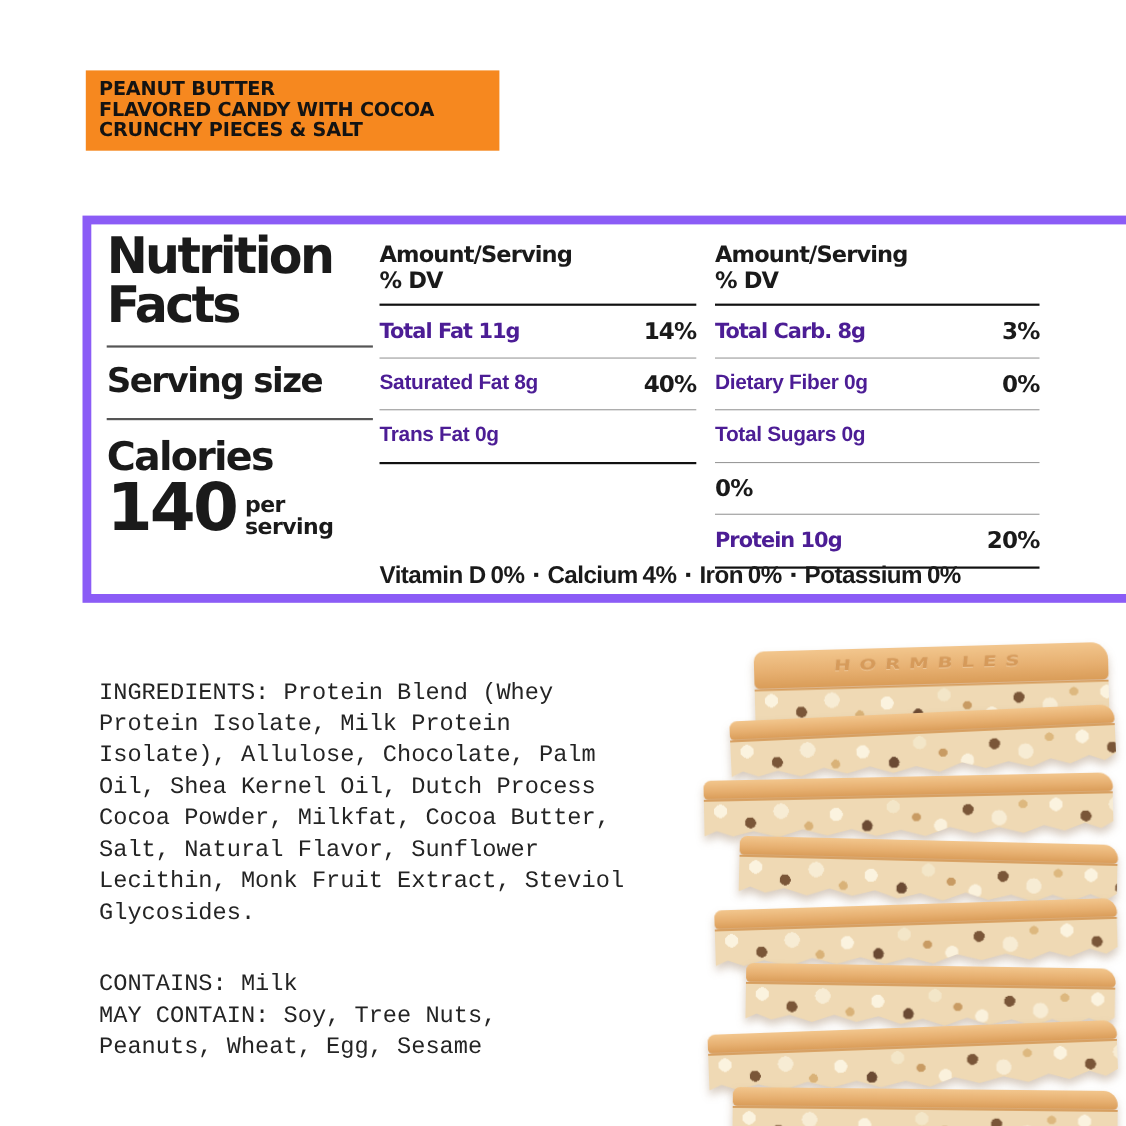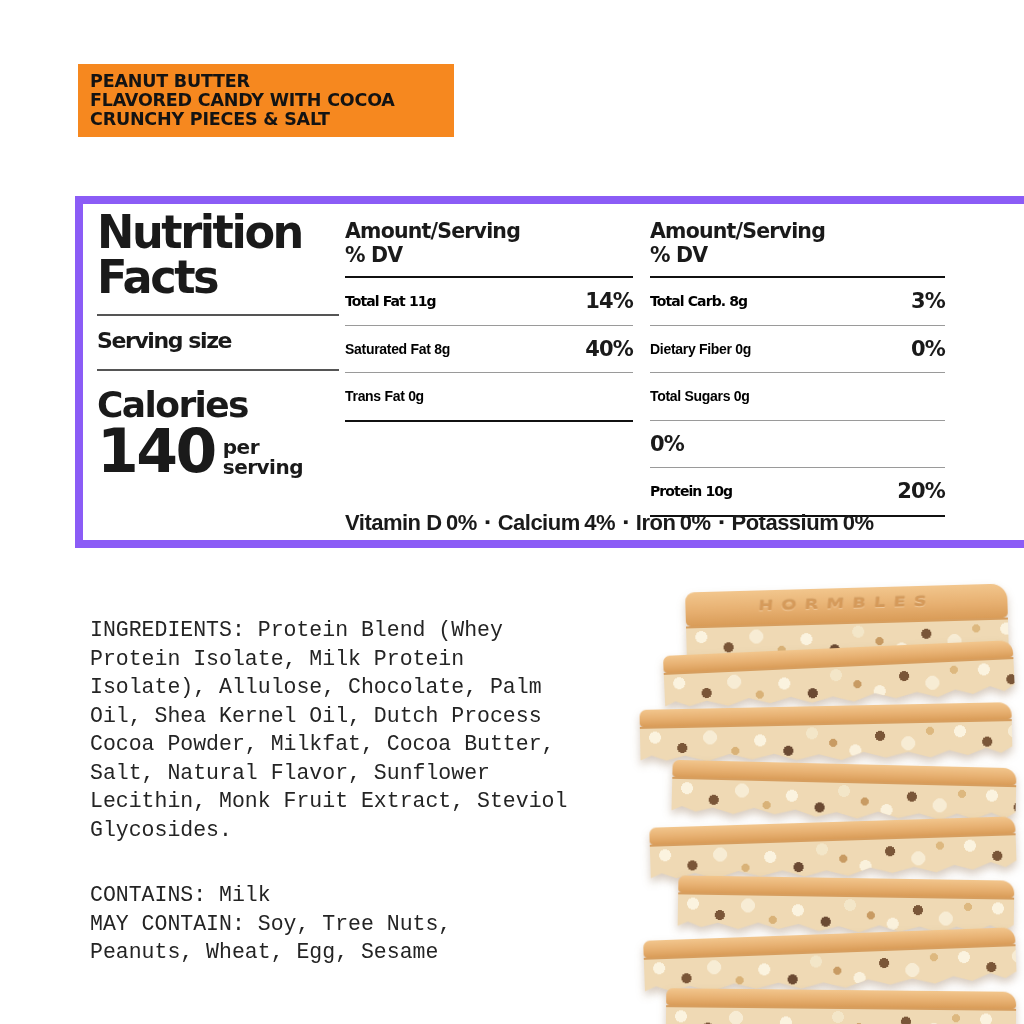--- a/index.html
+++ b/index.html
@@ -13,42 +13,42 @@
               line-height:19px;color:#131313;letter-spacing:-0.2px;}
 
   
   .panel{position:absolute;left:75px;top:196px;width:970px;height:352px;background:#fff;
          border:8px solid #8b5cf6;box-sizing:border-box;}
 
   .col-left{position:absolute;left:14px;top:6px;width:242px;}
   .nf-title{font-family:"DejaVu Sans",sans-serif;font-weight:bold;font-size:46px;line-height:.98;
             letter-spacing:-2.5px;transform:scaleX(.97);transform-origin:left top;color:#1a1a1a;}
   .lrule{height:2px;background:#555;margin:14px 0 10px 0;width:242px;}
-  .serving div{font-family:"DejaVu Sans",sans-serif;font-weight:bold;font-size:22px;line-height:1.22;
+  .serving div{font-family:"DejaVu Sans",sans-serif;font-weight:bold;font-size:31px;line-height:1.22;
                letter-spacing:-1.4px;color:#1a1a1a;margin-top:12px;}
   .cal-label{font-family:"DejaVu Sans",sans-serif;font-weight:bold;font-size:36px;line-height:1;
              letter-spacing:-1.6px;color:#1a1a1a;margin-top:16px;}
   .cal-row{display:flex;align-items:flex-end;margin-top:2px;}
   .cal-num{font-family:"DejaVu Sans",sans-serif;font-weight:bold;font-size:60px;line-height:.88;
            letter-spacing:-2.5px;color:#1a1a1a;}
   .cal-per{margin-left:8px;display:flex;flex-direction:column;justify-content:flex-end;}
   .cal-per span{font-family:"DejaVu Sans",sans-serif;font-weight:bold;font-size:20px;line-height:1.02;
                 letter-spacing:-0.5px;color:#1a1a1a;}
 
   .ncol{position:absolute;top:15px;}
   .ncol.mid{left:262px;width:288px;}
   .ncol.right{left:567px;width:295px;}
   .chead{display:flex;justify-content:space-between;align-items:baseline;
          padding-bottom:9px;border-bottom:2.5px solid #111;flex-direction:column;}
   .chead span{font-family:"DejaVu Sans",sans-serif;font-weight:bold;font-size:20.5px;
               letter-spacing:-0.8px;color:#1a1a1a;}
   .nrow{height:46.5px;display:flex;align-items:center;justify-content:space-between;
         border-bottom:1.5px solid #9a9a9a;}
   .nrow:last-child{border-bottom:2.5px solid #111;}
-  .nlabel{font-size:14px;color:#000000;white-space:nowrap;}
+  .nlabel{font-size:19px;color:#4c1d95;white-space:nowrap;}
   .nlabel.main{font-family:"DejaVu Sans",sans-serif;font-weight:bold;letter-spacing:-0.9px;}
   .nlabel.sub{font-family:"Liberation Sans",sans-serif;font-weight:bold;letter-spacing:-0.3px;}
   .nrow.indent .nlabel{margin-left:auto;padding-right:10px;}
   .ndv{font-family:"DejaVu Sans",sans-serif;font-weight:bold;font-size:21px;
        letter-spacing:-0.8px;color:#1a1a1a;white-space:nowrap;}
 
   .micros{position:absolute;left:262px;top:306px;width:600px;white-space:nowrap;}
   .micros span{font-family:"Liberation Sans",sans-serif;font-weight:bold;font-size:22px;
                letter-spacing:-0.5px;color:#1a1a1a;text-align:right;}
   .micros .bullet{font-size:15px;margin:0 8px;vertical-align:3px;}

